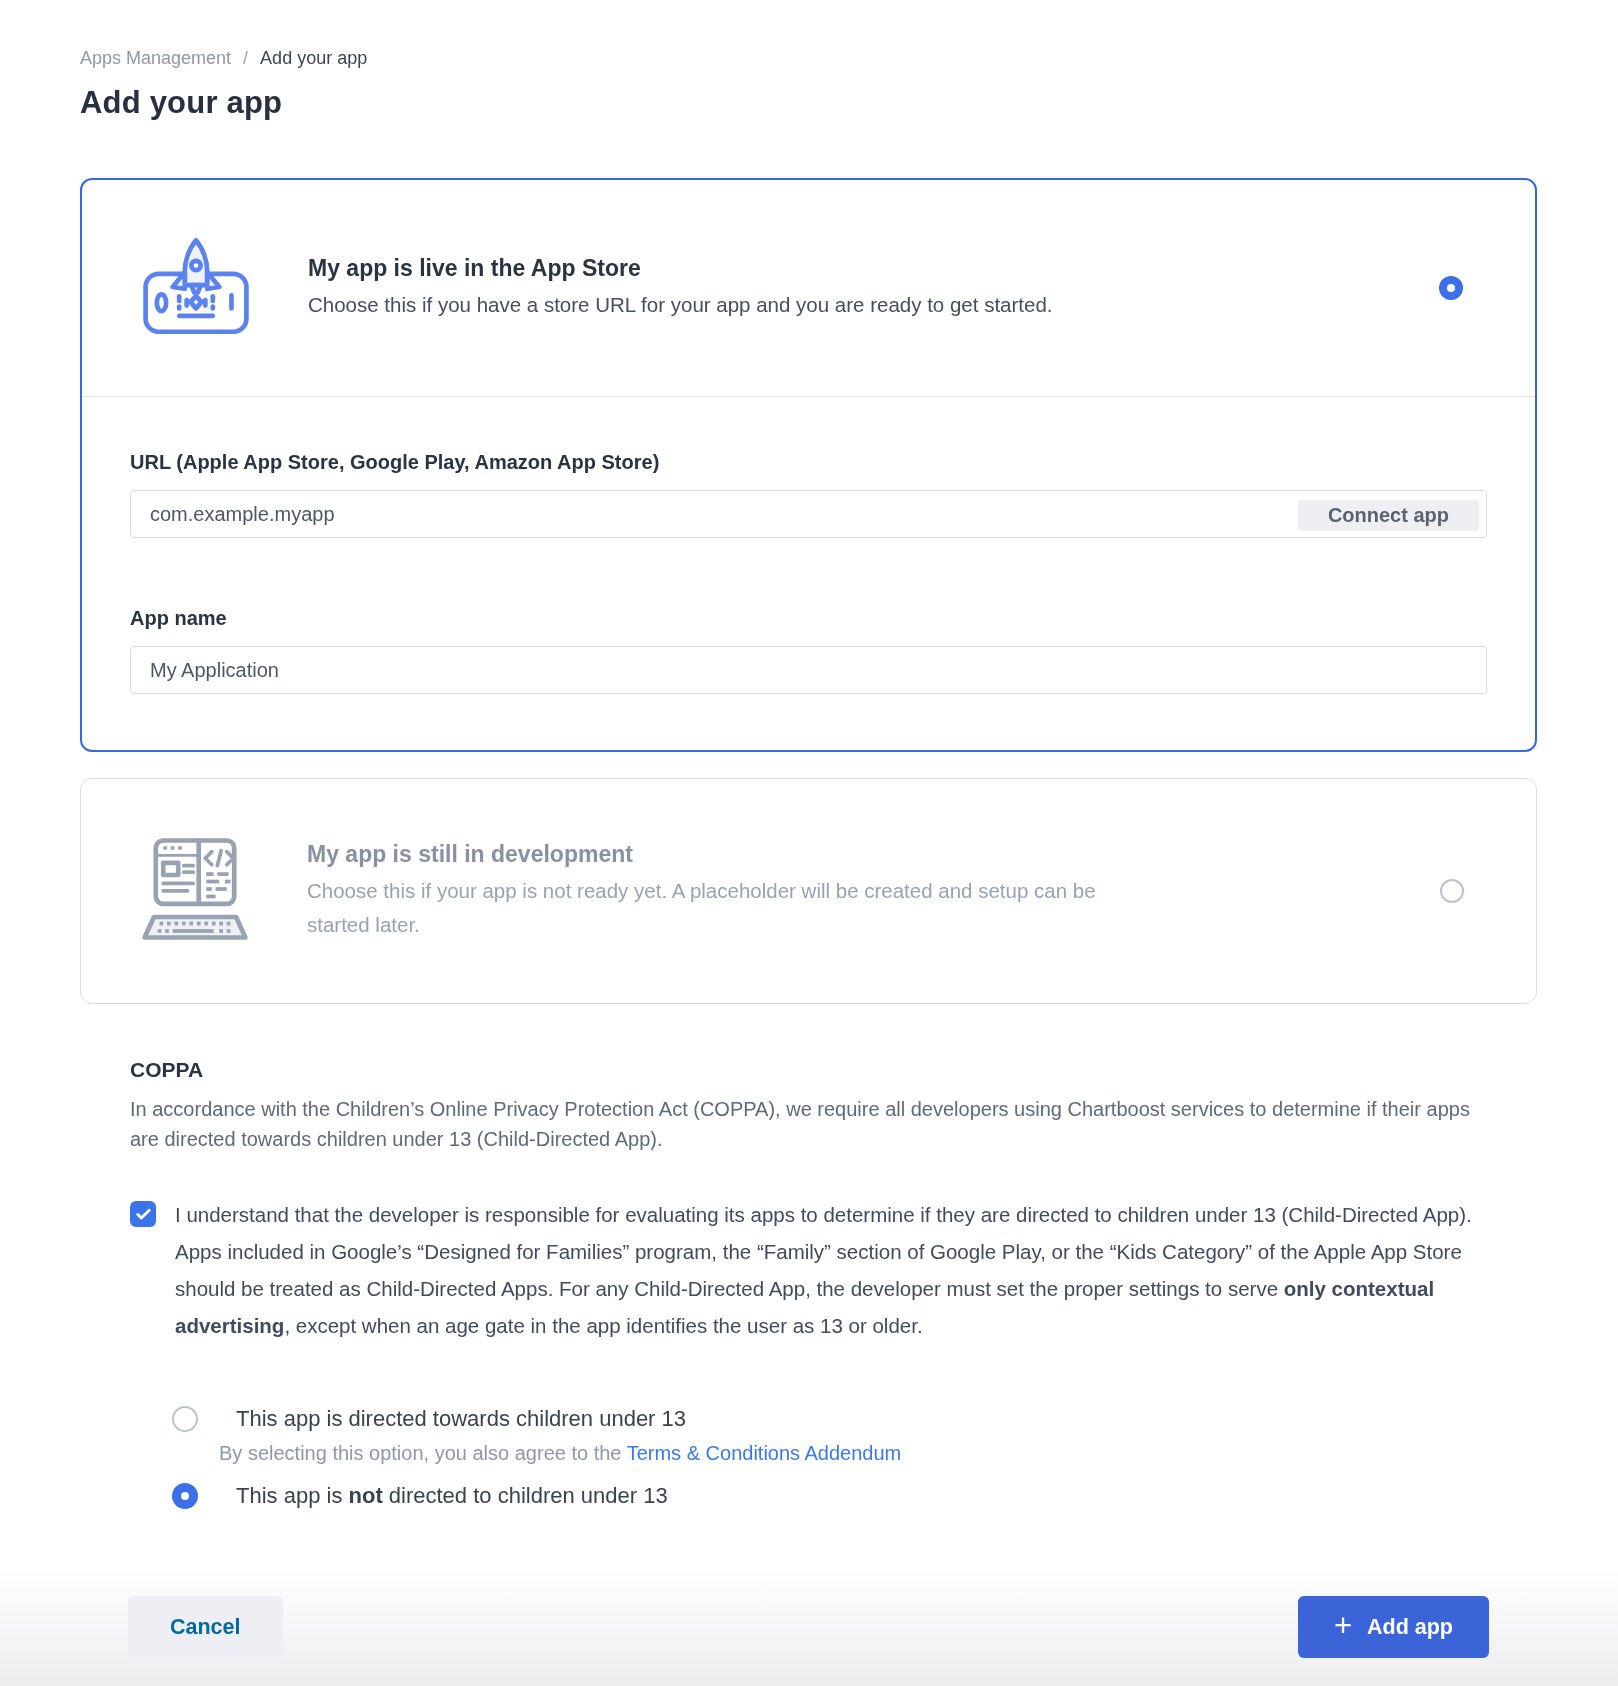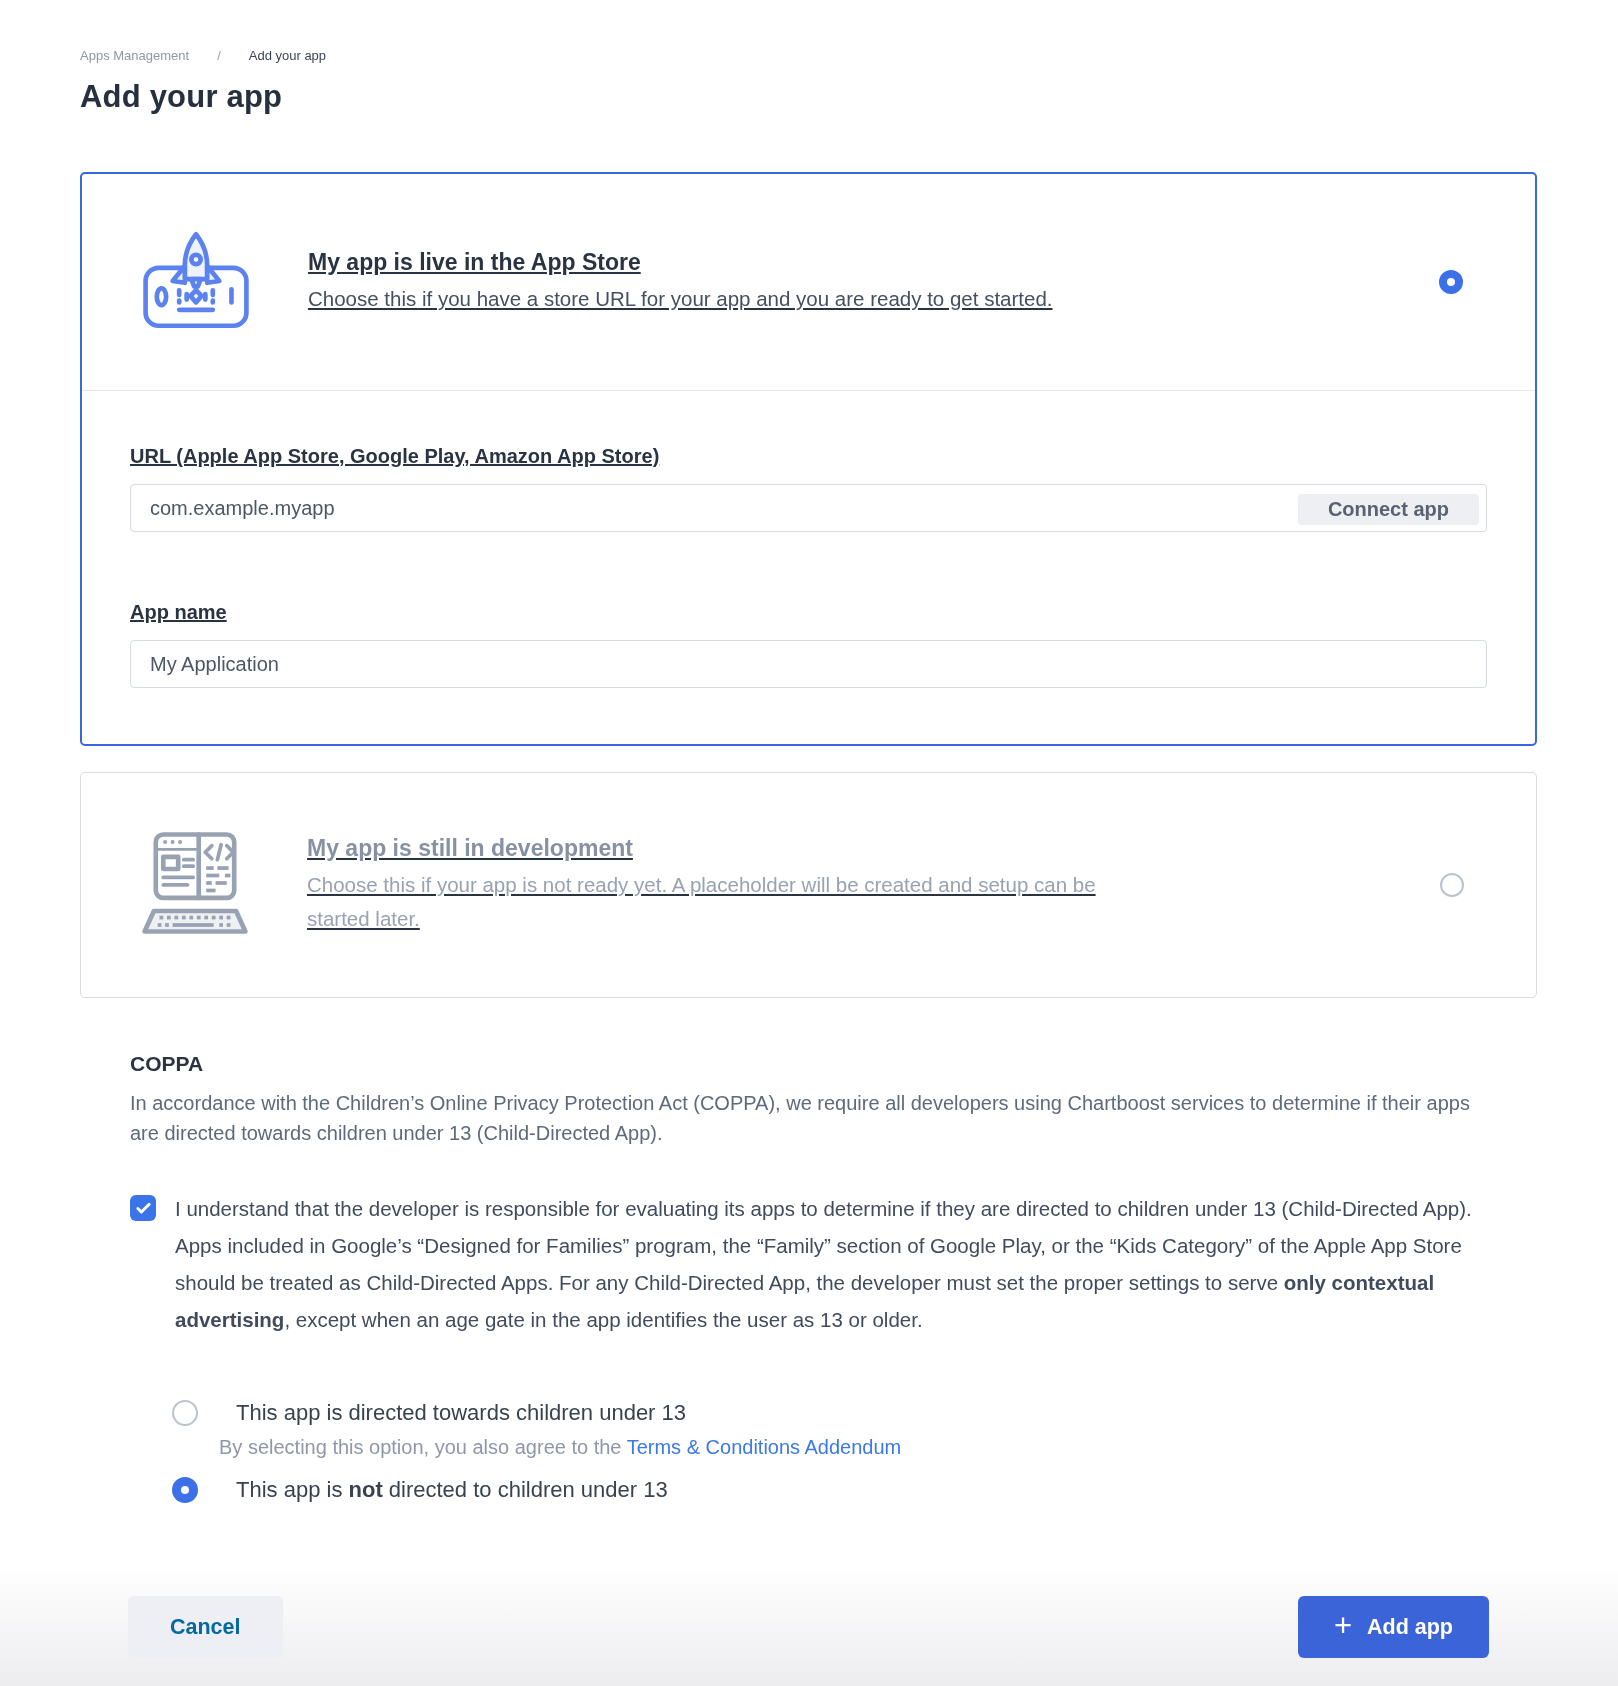--- a/index.html
+++ b/index.html
@@ -4,28 +4,28 @@
 <style>
   * { margin:0; padding:0; box-sizing:border-box; }
   html,body { background:#ffffff; }
   body {
     width:1618px; height:1686px; position:relative; overflow:hidden;
     font-family:"Liberation Sans", sans-serif; color:#2a3342;
   }
   .content { position:absolute; left:80px; top:0; width:1457px; }
 
   
-  .breadcrumb { padding-top:48px; font-size:13px; display:flex; gap:28px; align-items:baseline; }
+  .breadcrumb { padding-top:48px; font-size:18px; display:flex; gap:12px; align-items:baseline; }
   .crumb-parent { color:#8f97a8; cursor:pointer; }
   .crumb-sep { color:#9aa2b1; }
   .crumb-current { color:#3c4556; }
   h1.page-title { margin-top:16px; font-size:31px; font-weight:700; color:#27303f; letter-spacing:.2px; }
 
   
-  .card { background:#fff; border-radius:5px;text-decoration:underline; }
+  .card { background:#fff; border-radius:12px; }
   .card-selected { border:2px solid #3768e0; margin-top:57px; }
   .card-plain { border:1px solid #d9dde3; margin-top:26px; }
   .card-header { display:flex; align-items:center; padding:54px 72px 54px 58px; }
   .card-icon { width:112px; flex:0 0 112px; margin-right:56px; }
   .card-head-text { max-width:760px; }
   .card-title { font-size:23px; font-weight:700; color:#2a3342; }
   .card-desc { margin-top:6px; font-size:20.5px; line-height:34px; color:#454f61; }
   .dev .card-title { color:#8791a3; }
   .dev .card-desc { color:#98a2b3; }
   .card-radio-wrap { margin-left:auto; }

